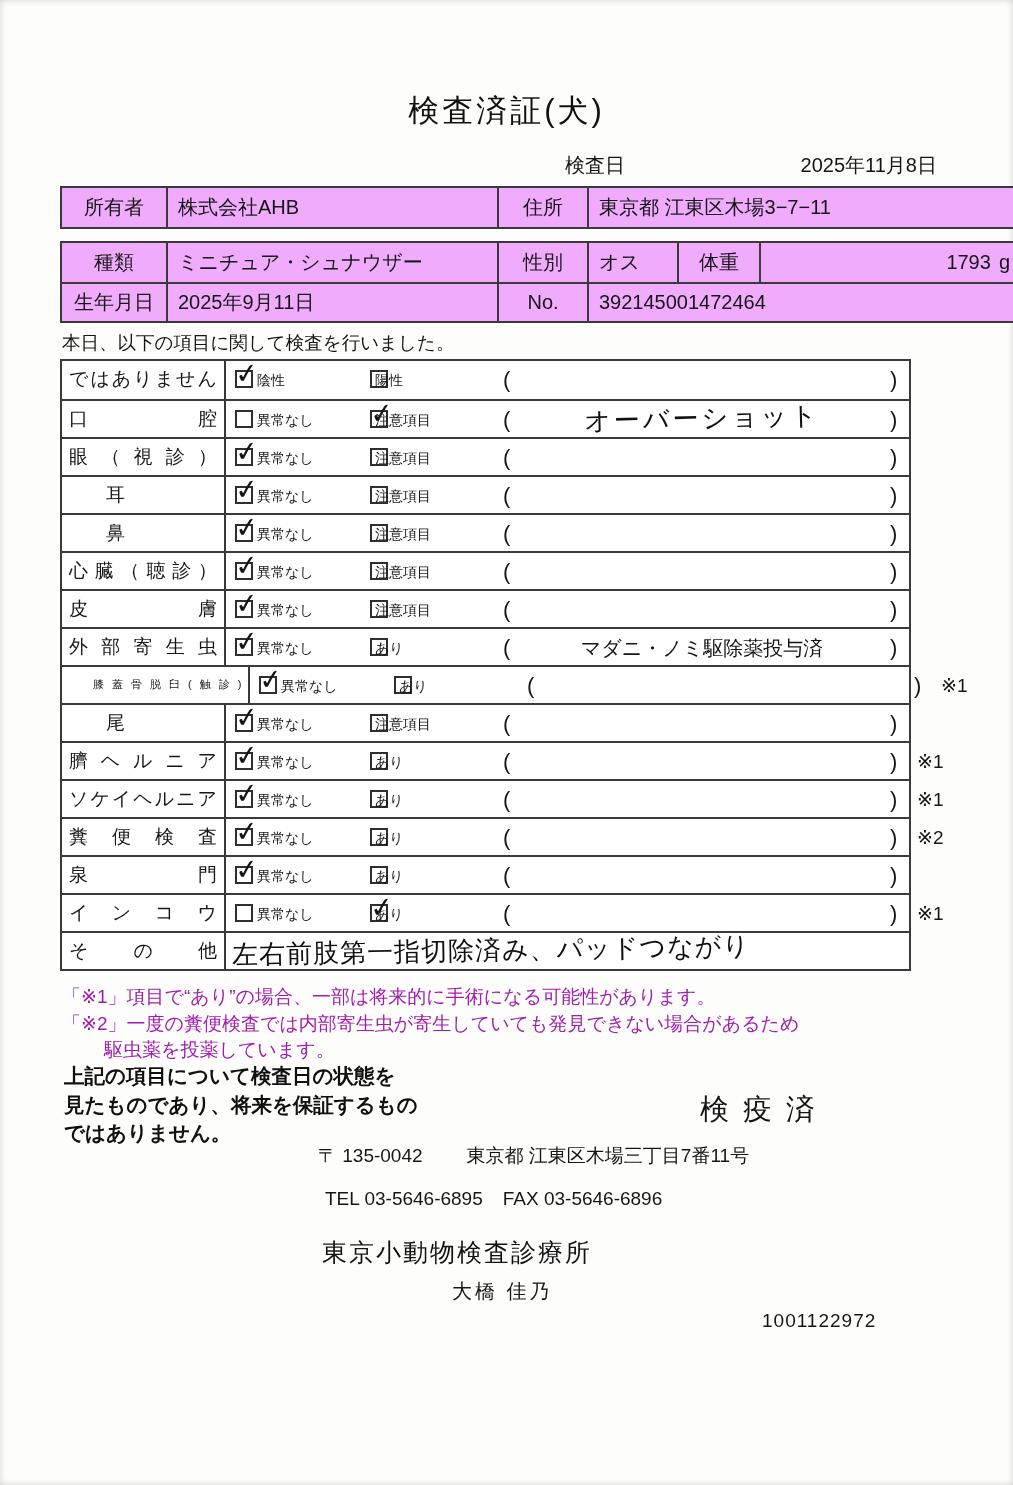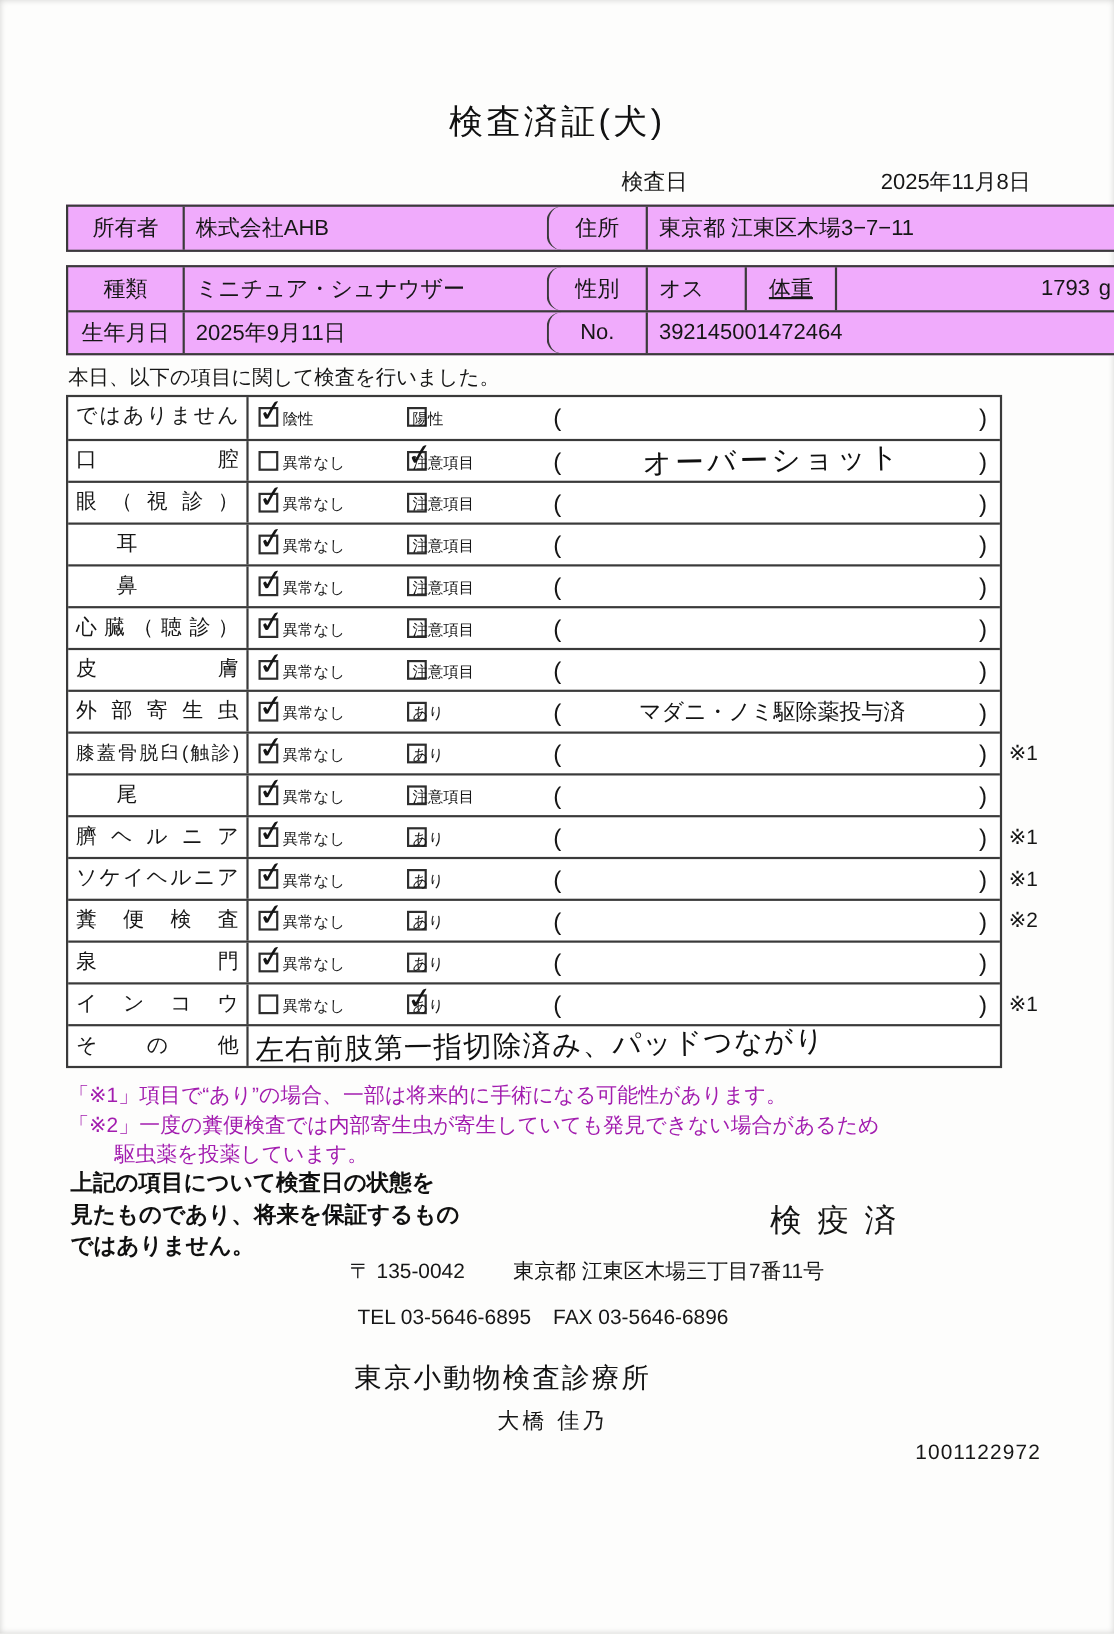--- a/index.html
+++ b/index.html
@@ -26,37 +26,37 @@
   
   .tbl { position:absolute; left:60px; width:966px; border:2px solid #3a3a3a; background:#f0abfc; }
   .tbl-owner { top:186px; }
   .tbl-info  { top:241px; }
   .trow { display:flex; height:39px; }
   .trow + .trow { border-top:2px solid #3a3a3a; }
   .tcell { display:flex; align-items:center; padding:0 10px; font-size:20px; color:#161616; white-space:nowrap; overflow:hidden; }
   .tcell + .tcell { border-left:2px solid #3a3a3a; }
   .w-label  { width:104px; justify-content:center; }
   .w-val1   { width:331px; }
-  .w-label2 { width:90px;  justify-content:center;border-radius:13px; }
+  .w-label2 { width:90px;  justify-content:center; }
   .w-rest   { flex:1; }
   .w-sex    { width:90px; }
-  .w-wlabel { width:82px; justify-content:center;text-decoration:underline; }
+  .w-wlabel { width:82px; justify-content:center; }
   .w-weight { flex:1; justify-content:flex-end; gap:8px; padding-right:14px; }
   .intro { position:absolute; top:330px; left:62px; font-size:18.5px; color:#161616; }
   
   .checklist { position:absolute; top:359px; left:60px; width:851px; border:2px solid #3a3a3a; background:#fff; }
   .crow { display:flex; height:38px; }
   .crow + .crow { border-top:2px solid #3a3a3a; }
   .cell-label {
     width:164px; border-right:2px solid #3a3a3a;
     font-size:19px; line-height:35px; padding:0 7px;
     text-align:justify; text-align-last:justify; overflow:hidden; color:#161616;
   }
   .cell-label.single  { text-align-last:left; padding-left:44px; }
-  .cell-label.compact { font-size:17px; letter-spacing:-0.5px; }
+  .cell-label.compact { font-size:11px; letter-spacing:-0.5px;margin-left:24px; }
   .cell-content { position:relative; flex:1; }
   .cb { position:absolute; top:9px; width:18px; height:18px; border:2px solid #2e2e2e; background:#fff; }
   .cb1 { left:9px; } .cb2 { left:144px; }
   .check {
     position:absolute; left:-2px; top:-12px; font-size:28px; font-weight:bold;
     color:#151515; transform:rotate(-6deg); line-height:1;
   }
   .optlbl { position:absolute; top:0; line-height:38px; font-size:14px; color:#161616; white-space:nowrap; }
   .lbl1 { left:31px; } .lbl2 { left:149px; }
   .paren { position:absolute; top:0; line-height:38px; font-size:22px; color:#161616; }
@@ -70,21 +70,21 @@
   }
   
   .notes { position:absolute; top:984px; left:62px; font-size:19px; line-height:26.5px; color:#a21caf; }
   .notes .indent { padding-left:42px; }
   .statement { position:absolute; top:1062px; left:64px; font-size:20.5px; font-weight:bold; line-height:28.5px; color:#101010; }
   .stamp { position:absolute; top:1090px; left:700px; font-size:29px; letter-spacing:14px; color:#141414; }
   .addr   { position:absolute; top:1143px; left:318px; font-size:19px; display:flex; gap:44px; color:#161616; }
   .telfax { position:absolute; top:1188px; left:325px; font-size:19px; display:flex; gap:20px; color:#161616; }
   .clinic { position:absolute; top:1236px; left:322px; font-size:25px; letter-spacing:2px; color:#131313; }
   .person { position:absolute; top:1278px; left:452px; font-size:20px; letter-spacing:3px; color:#161616; }
-  .serial { position:absolute; top:1310px; left:832px; font-size:19px; letter-spacing:1px; color:#161616; }
+  .serial { position:absolute; top:1310px; left:762px; font-size:19px; letter-spacing:1px; color:#161616; }
 </style>
 </head>
 <body>
 
 <div class="page">
 
   <div class="title">検査済証(犬)</div>
 
   <div class="date-row">
     <span>検査日</span>

